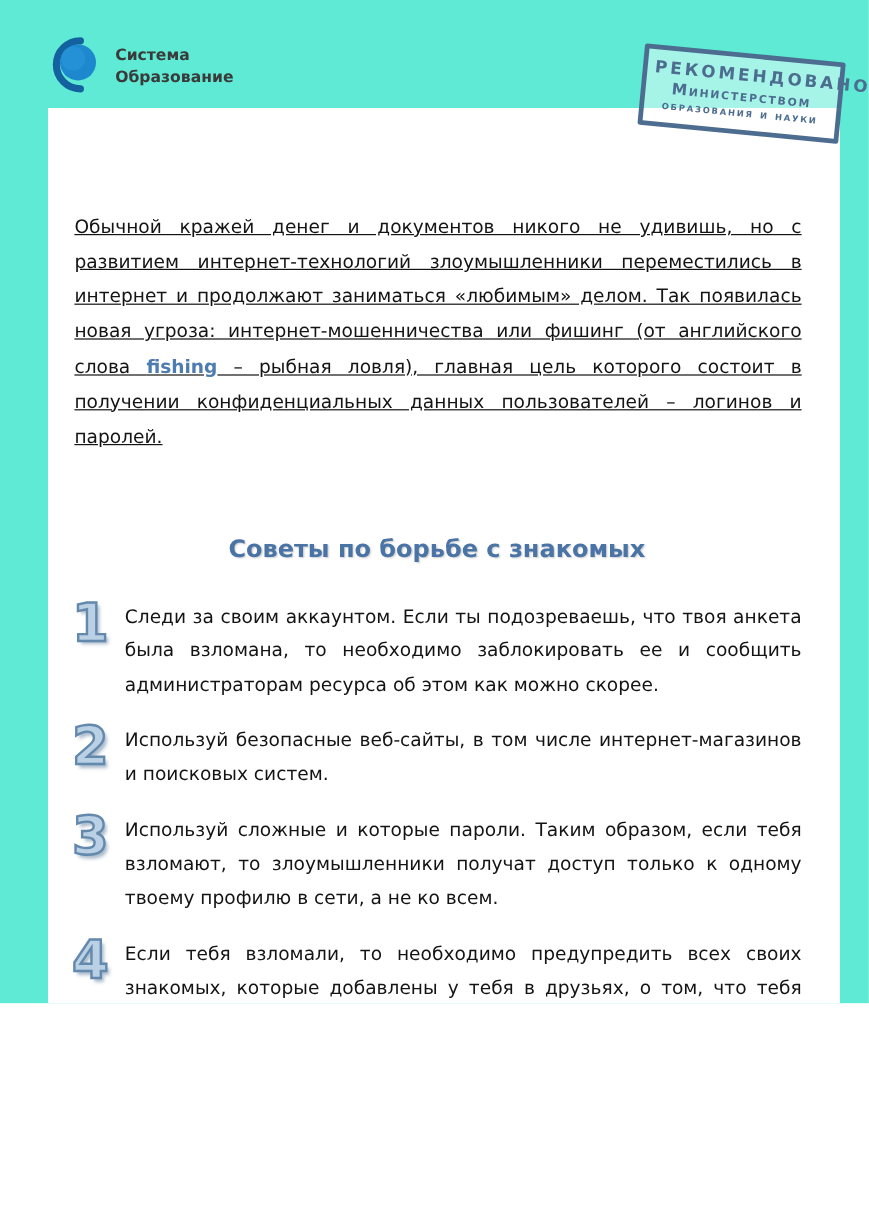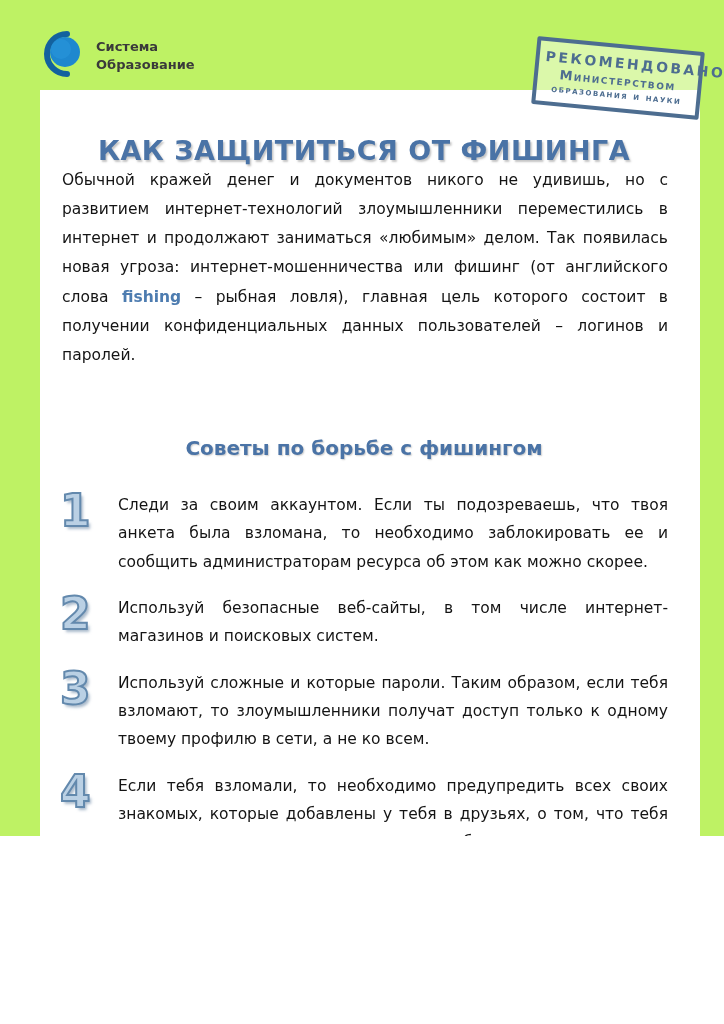--- a/index.html
+++ b/index.html
@@ -3,21 +3,21 @@
 <meta charset="utf-8">
 <style>
   * { margin: 0; padding: 0; box-sizing: border-box; }
   html, body { width: 724px; height: 1024px; }
   body { font-family: "DejaVu Sans", sans-serif; overflow: hidden; }
 
   .page {
     position: relative;
     width: 724px;
     height: 836px;
-    background: #bef264;
+    background: #5eead4;
     overflow: hidden;
   }
 
   
   .logo {
     position: absolute;
     top: 30px; left: 38px;
     display: flex;
     align-items: center;
     gap: 10px;
@@ -83,25 +83,27 @@
   .doc-subtitle {
     text-align: center;
     font-size: 16px;
     font-weight: bold;
     font-style: italic;
     color: #111111;
     margin-top: 16px;
   }
 
   .intro {
+    margin-top: 40px;
     margin-left: 2px;
     font-size: 15.5px;
     line-height: 1.88;
     color: #141414;
     text-align: justify;
+    text-decoration: underline;
   }
   .intro .hl {
     color: #4d7cb0;
     font-weight: bold;
   }
 
   .tips-heading {
     text-align: center;
     font-size: 20px;
     font-weight: bold;
@@ -122,21 +124,20 @@
     line-height: 0.95;
     font-weight: bold;
     color: #bad0e4;
     -webkit-text-stroke: 2px #6389ad;
     text-shadow: 2.5px 3px 3px rgba(100,130,160,0.55);
     text-align: left;
     margin-top: 2px;
   }
   .tip-text {
     flex: 1;
-    margin-left: 14px;
     font-size: 15.5px;
     line-height: 1.83;
     color: #141414;
     text-align: justify;
     padding-top: 3px;
   }
 </style>
 </head>
 <body>
 
@@ -157,25 +158,24 @@
   </div>
 
   <div class="stamp">
     <div class="stamp-line1">РЕКОМЕНДОВАНО</div>
     <div class="stamp-line2">Министерством</div>
     <div class="stamp-line3">образования и науки</div>
   </div>
 
   <div class="card">
 
-    <div class="doc-title">КАК ЗАЩИТИТЬСЯ ОТ ФИШИНГА</div>
 
     <p class="intro"><span>Обычной кражей денег и документов никого не удивишь, но с развитием интернет-технологий злоумышленники переместились в интернет и продолжают заниматься «любимым» делом. Так появилась новая угроза: интернет-мошенничества или фишинг (от английского слова </span><span class="hl">fishing</span><span> – рыбная ловля), главная цель которого состоит в получении конфиденциальных данных пользователей – логинов и паролей.</span></p>
 
-    <div class="tips-heading">Советы по борьбе с фишингом</div>
+    <div class="tips-heading">Советы по борьбе с знакомых</div>
 
     <div class="tips">
 
       <div class="tip">
         <div class="tip-number">1</div>
         <div class="tip-text">Следи за своим аккаунтом. Если ты подозреваешь, что твоя анкета была взломана, то необходимо заблокировать ее и сообщить администраторам ресурса об этом как можно скорее.</div>
       </div>
 
       <div class="tip">
         <div class="tip-number">2</div>

